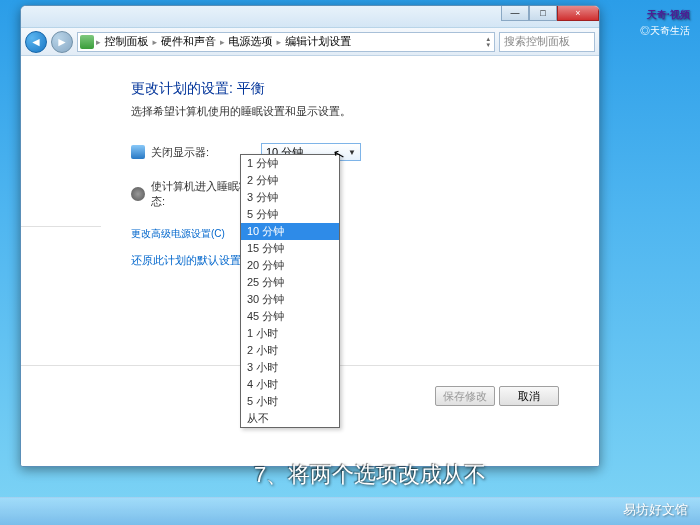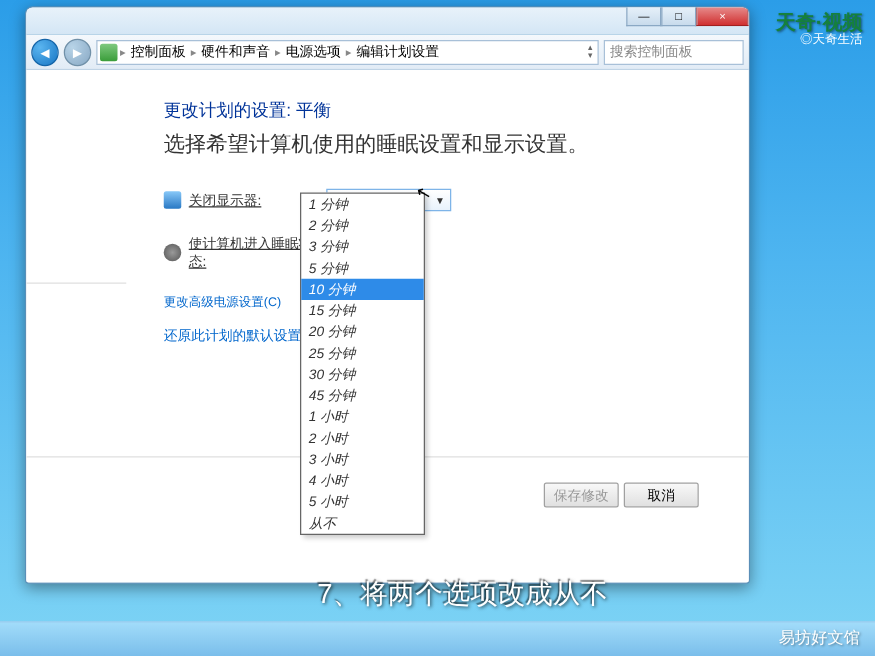--- a/index.html
+++ b/index.html
@@ -13,44 +13,44 @@
 .toolbar { height: 28px; background: linear-gradient(to bottom, #f4f8fc, #e2ecf6); border-bottom: 1px solid #c0d4e6; display: flex; align-items: center; padding: 0 4px; gap: 4px; }
 .nav-btn { width: 22px; height: 22px; border-radius: 50%; background: radial-gradient(circle at 30% 30%, #5ab5f0, #1976c4); border: 1px solid #1565a8; display: flex; align-items: center; justify-content: center; cursor: pointer; }
 .nav-btn.fwd { background: radial-gradient(circle at 30% 30%, #b8d4e8, #88a8c4); border-color: #7090a8; }
 .nav-arrow { color: #fff; font-size: 12px; }
 .breadcrumb { flex: 1; height: 20px; background: #fff; border: 1px solid #a8c0d8; display: flex; align-items: center; font-size: 11px; padding: 0 2px; }
 .crumb { padding: 0 4px; cursor: pointer; }
 .crumb-sep { color: #888; font-size: 9px; }
 .crumb-icon { width: 14px; height: 14px; background: linear-gradient(to bottom, #7fc97f, #3a9d3a); border-radius: 2px; margin-right: 2px; }
 .bc-dd { display: flex; flex-direction: column; margin-left: auto; margin-right: 2px; }
 .bc-dd span { font-size: 7px; line-height: 6px; color: #666; }
-.search-box { width: 112px; height: 20px; background: #fff; border: 1px solid #a8c0d8; font-size: 11px; color: #888; padding: 0 4px; display: flex; align-items: center; }
+.search-box { width: 96px; height: 20px; background: #fff; border: 1px solid #a8c0d8; font-size: 11px; color: #888; padding: 0 4px; display: flex; align-items: center; }
 .content { position: absolute; top: 50px; left: 0; right: 0; bottom: 0; background: #fff; padding: 24px 36px 0 110px; }
 .heading { font-size: 14px; color: #003399; margin-bottom: 6px; }
-.subheading { font-size: 17px; color: #333; margin-bottom: 24px; }
+.subheading { font-size: 11px; color: #333; margin-bottom: 24px; }
 .setting-row { display: flex; align-items: center; margin-bottom: 18px; font-size: 11px; }
 .setting-icon { width: 14px; height: 14px; margin-right: 6px; border-radius: 2px; }
 .icon-display { background: linear-gradient(to bottom, #88c8f8, #2878c4); }
 .icon-sleep { background: radial-gradient(circle, #999, #555); border-radius: 50%; }
-.setting-label { width: 110px; color: #333; text-decoration: underline; }
+.setting-label { width: 110px; color: #333; }
 .combo { width: 100px; height: 18px; border: 1px solid #7eb4e8; background: linear-gradient(to bottom, #fff, #e8f2fc); font-size: 11px; padding: 0 4px; display: flex; align-items: center; justify-content: space-between; cursor: pointer; }
 .combo-arrow { font-size: 8px; color: #333; }
 .link-adv { color: #0066cc; font-size: 10px; cursor: pointer; margin-top: 8px; }
 .link-restore { color: #0066cc; font-size: 11px; cursor: pointer; margin-top: 12px; }
 .button-row { position: absolute; bottom: 60px; right: 40px; display: flex; gap: 4px; }
 .action-btn { width: 60px; height: 20px; border: 1px solid #a0a0a0; background: linear-gradient(to bottom, #f8f8f8, #e0e0e0); font-size: 11px; cursor: pointer; border-radius: 2px; }
 .action-btn:disabled { color: #999; }
 .divider { position: absolute; left: 0; right: 0; height: 1px; background: #e0e0e0; bottom: 100px; }
 .left-divider { position: absolute; left: 0; top: 170px; width: 80px; height: 1px; background: #e0e0e0; }
-.dropdown { position: absolute; left: 219px; top: 98px; width: 100px; background: #fff; border: 1px solid #666; z-index: 10; font-size: 11px; box-shadow: 2px 2px 4px rgba(0,0,0,0.2); font-style: italic; }
+.dropdown { position: absolute; left: 219px; top: 98px; width: 100px; background: #fff; border: 1px solid #666; z-index: 10; font-size: 11px; box-shadow: 2px 2px 4px rgba(0,0,0,0.2); }
 .dd-item { padding: 1px 6px; cursor: pointer; color: #333; }
 .dd-item.selected { background: #2e8be8; color: #fff; }
 .cursor { position: absolute; left: 312px; top: 90px; z-index: 20; font-size: 14px; color: #000; pointer-events: none; transform: rotate(-15deg); }
 .caption { position: absolute; bottom: 35px; left: 0; right: 0; text-align: center; font-size: 22px; color: #fff; text-shadow: 1px 1px 3px rgba(0,0,0,0.7), -1px -1px 1px rgba(0,0,0,0.5); margin-left: 40px; }
-.wm-tr { position: absolute; top: 8px; right: 10px; color: #15803d; font-size: 16px; font-weight: bold; text-shadow: 1px 1px 2px rgba(0,0,0,0.5); }
+.wm-tr { position: absolute; top: 8px; right: 10px; color: #4c1d95; font-size: 10px; font-weight: bold; text-shadow: 1px 1px 2px rgba(0,0,0,0.5); }
 .wm-tr2 { position: absolute; top: 24px; right: 10px; color: #fff; font-size: 10px; font-family: Liberation Serif, serif; }
 .wm-br { position: absolute; bottom: 6px; right: 12px; color: #fff; font-size: 13px; text-shadow: 1px 1px 2px rgba(0,0,0,0.4); }
 .side-num { position: absolute; left: 20px; top: 40px; font-size: 9px; color: #333; font-style: italic; }
 </style>
 </head>
 <body>
 
 <div class="side-num">1.0</div>
 
 <div class="window">

